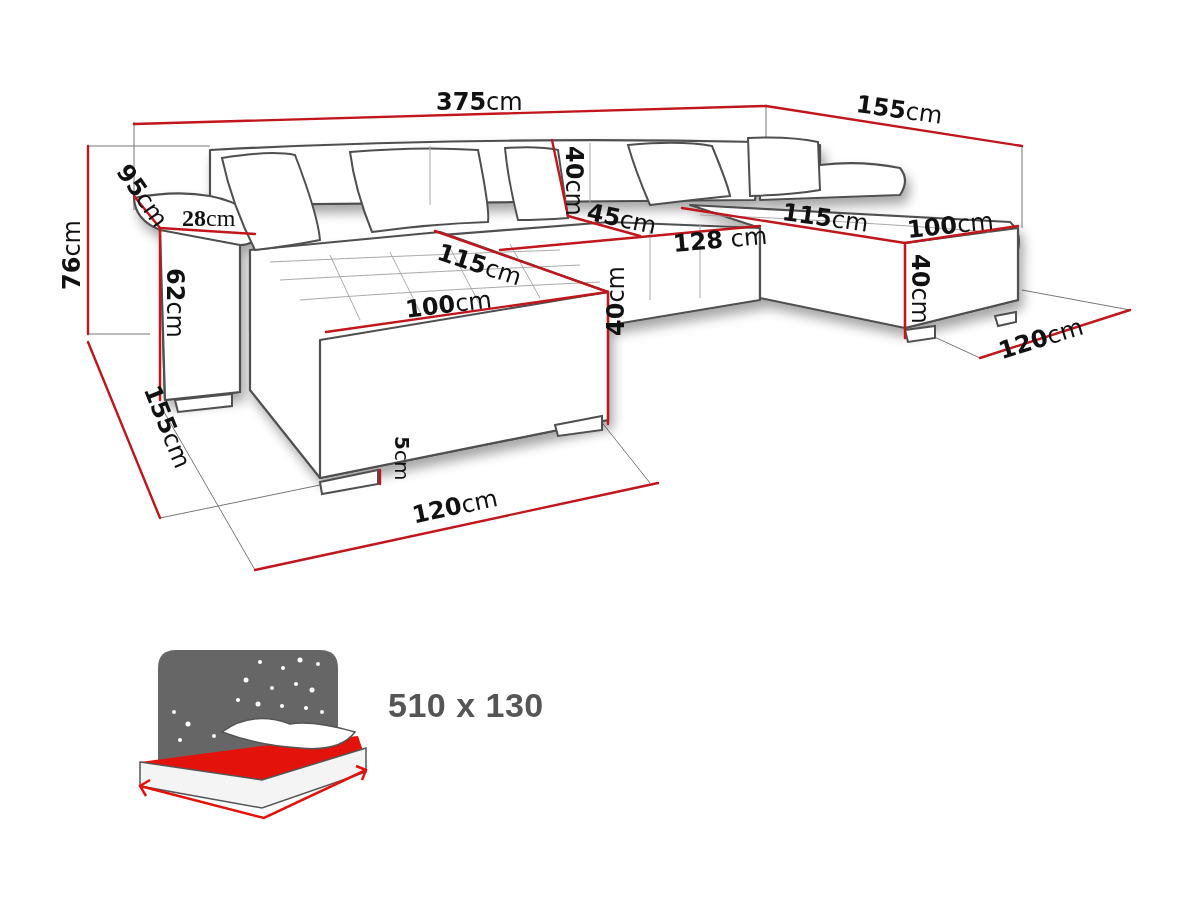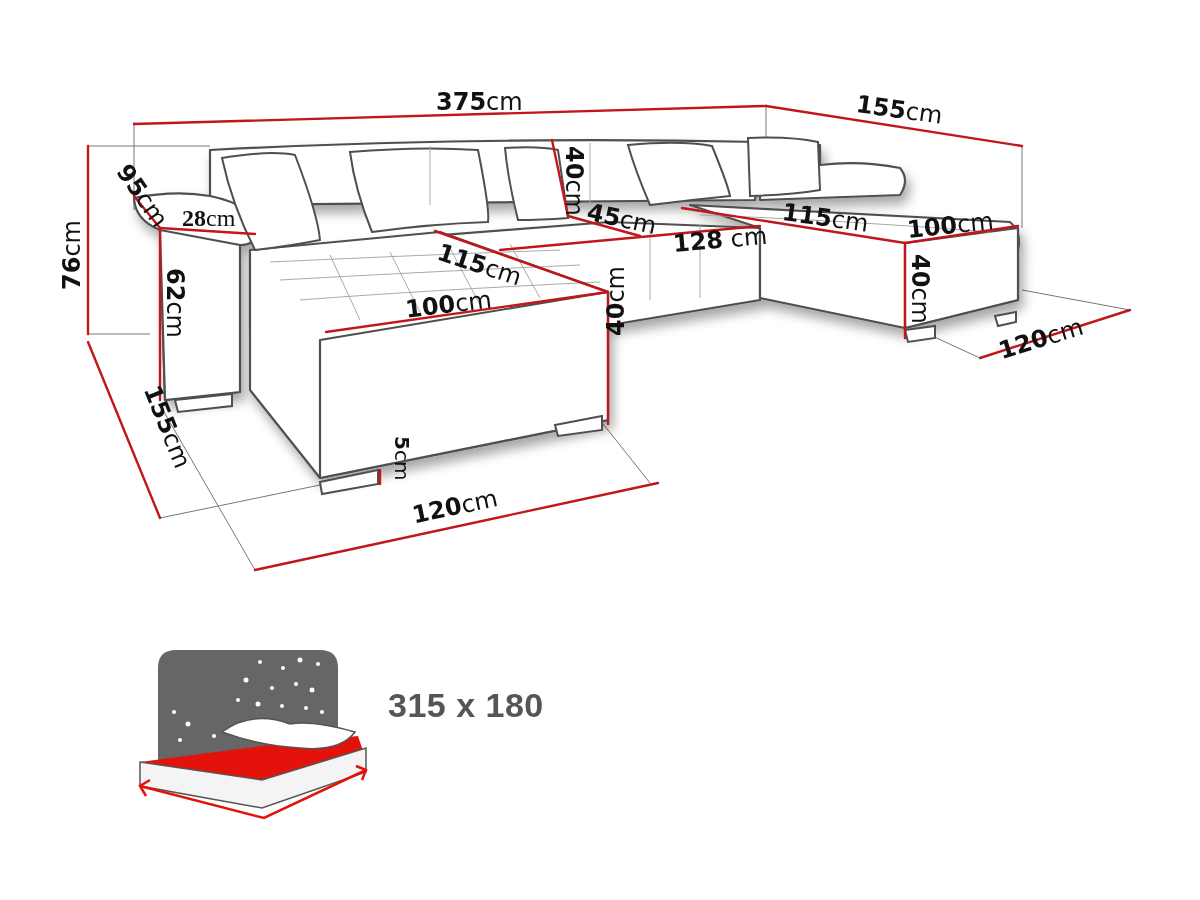--- a/index.html
+++ b/index.html
@@ -158,14 +158,14 @@
   <div class="dim-label" style="left:404px; top:298px; transform:rotate(-7deg);"><span class="num">100</span><span class="unit">cm</span></div>
   <div class="dim-label" style="left:604px; top:336px; transform:rotate(-90deg);"><span class="num">40</span><span class="unit">cm</span></div>
   <div class="dim-label" style="left:412px; top:436px; transform:rotate(90deg); font-size:20px;"><span class="num">5</span><span class="unit">cm</span></div>
   <div class="dim-label" style="left:162px; top:382px; transform:rotate(68deg);"><span class="num">155</span><span class="unit">cm</span></div>
   <div class="dim-label" style="left:410px; top:504px; transform:rotate(-12deg);"><span class="num">120</span><span class="unit">cm</span></div>
   <div class="dim-label" style="left:784px; top:200px; transform:rotate(8deg);"><span class="num">115</span><span class="unit">cm</span></div>
   <div class="dim-label" style="left:906px; top:218px; transform:rotate(-6deg);"><span class="num">100</span><span class="unit">cm</span></div>
   <div class="dim-label" style="left:932px; top:254px; transform:rotate(90deg);"><span class="num">40</span><span class="unit">cm</span></div>
   <div class="dim-label" style="left:996px; top:340px; transform:rotate(-17deg);"><span class="num">120</span><span class="unit">cm</span></div>
 
-  <div class="bed-caption">315 x 180</div>
+  <div class="bed-caption">510 x 130</div>
 </div>
 
 </body></html>

